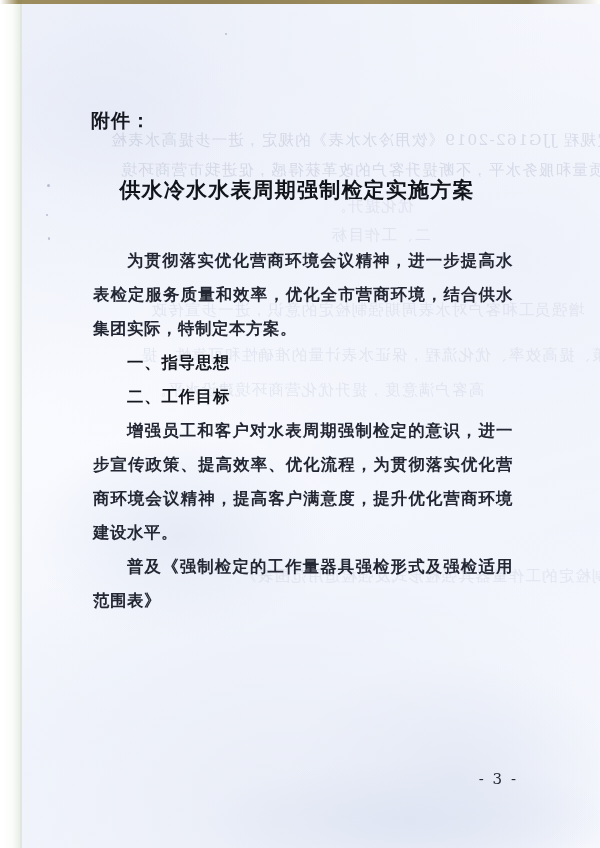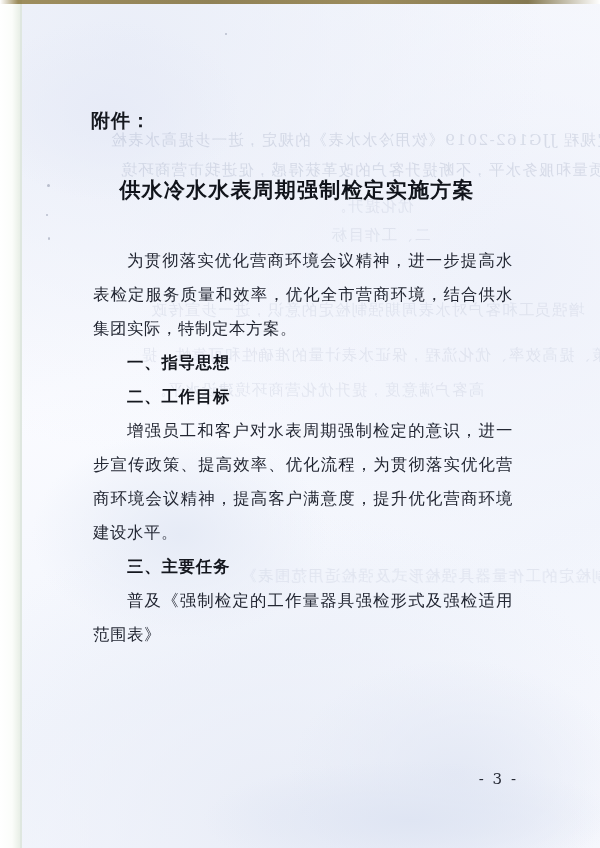--- a/index.html
+++ b/index.html
@@ -112,20 +112,21 @@
   .para {
     font-family: "DejaVu Serif", "Liberation Serif", serif;
     font-size: 16.4px;
     line-height: 34px;
     letter-spacing: 0.6px;
     text-align: justify;
     text-align-last: left;
     color: #232733;
     margin: 0;
     text-indent: 34px;
+    font-weight: bold;
   }
 
   .sec-head {
     font-family: "DejaVu Sans", "Liberation Sans", sans-serif;
     font-weight: bold;
     font-size: 16.4px;
     line-height: 34px;
     letter-spacing: 0.8px;
     color: #14171e;
     margin: 0;
@@ -206,21 +207,20 @@
 
       <p class="para">为贯彻落实优化营商环境会议精神，进一步提高水表检定服务质量和效率，优化全市营商环境，结合供水集团实际，特制定本方案。</p>
 
       <p class="sec-head">一、指导思想</p>
 
 
       <p class="sec-head">二、工作目标</p>
 
       <p class="para">增强员工和客户对水表周期强制检定的意识，进一步宣传政策、提高效率、优化流程，为贯彻落实优化营商环境会议精神，提高客户满意度，提升优化营商环境建设水平。</p>
 
-      <p class="sec-head">三、主要任务</p>
 
       <p class="para">普及《强制检定的工作量器具强检形式及强检适用范围表》</p>
 
     </div>
 
     <div class="page-num">- 3 -</div>
 
   </div>
 
   <div class="scan-left-gutter"></div>

